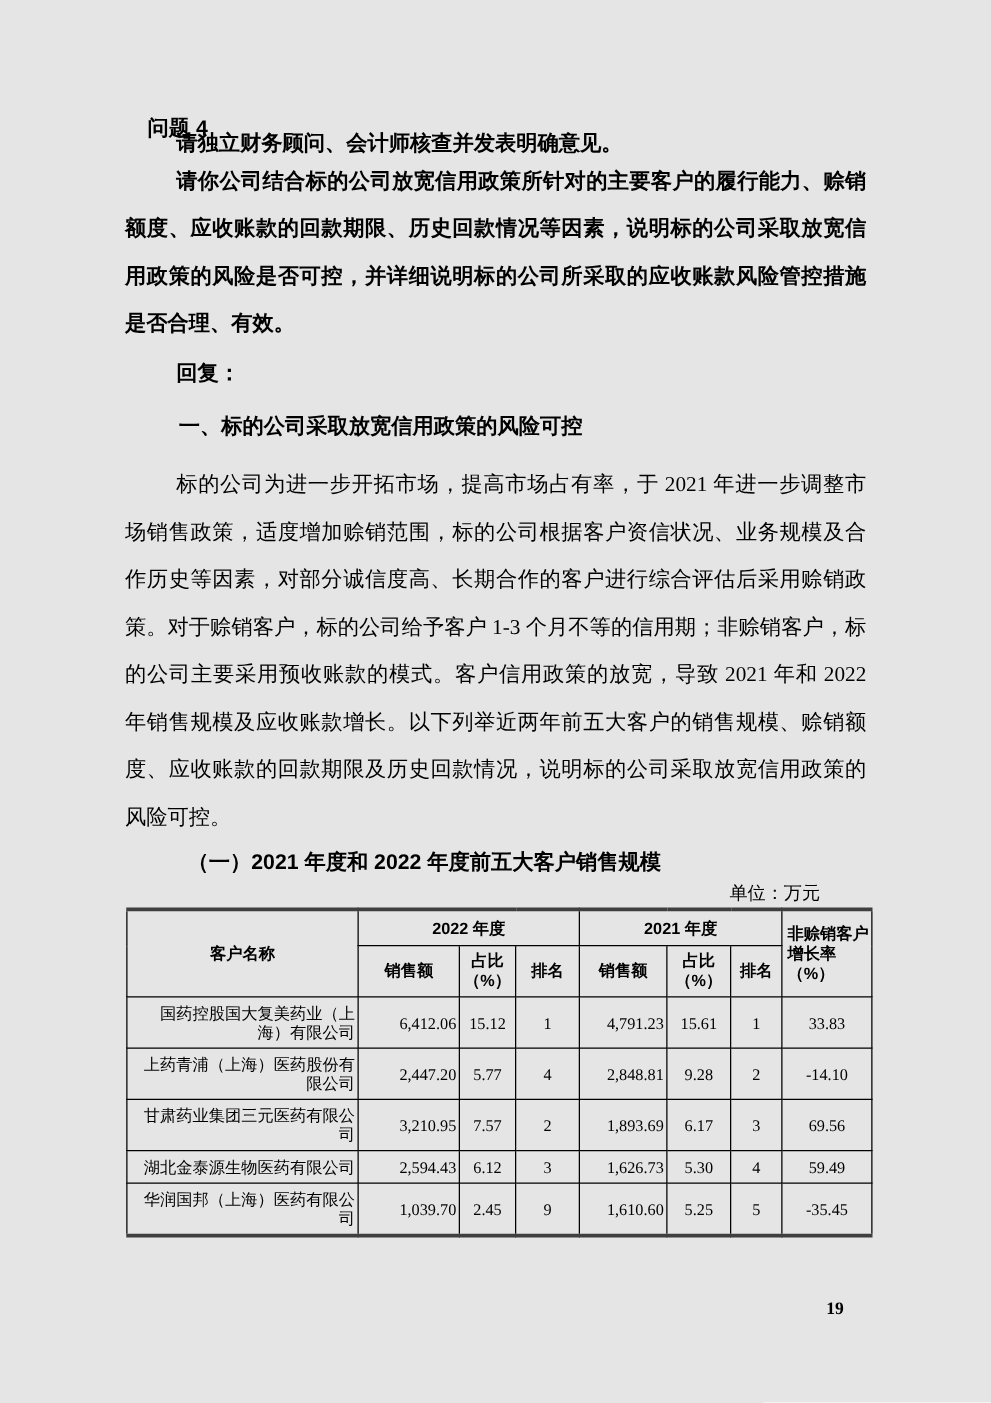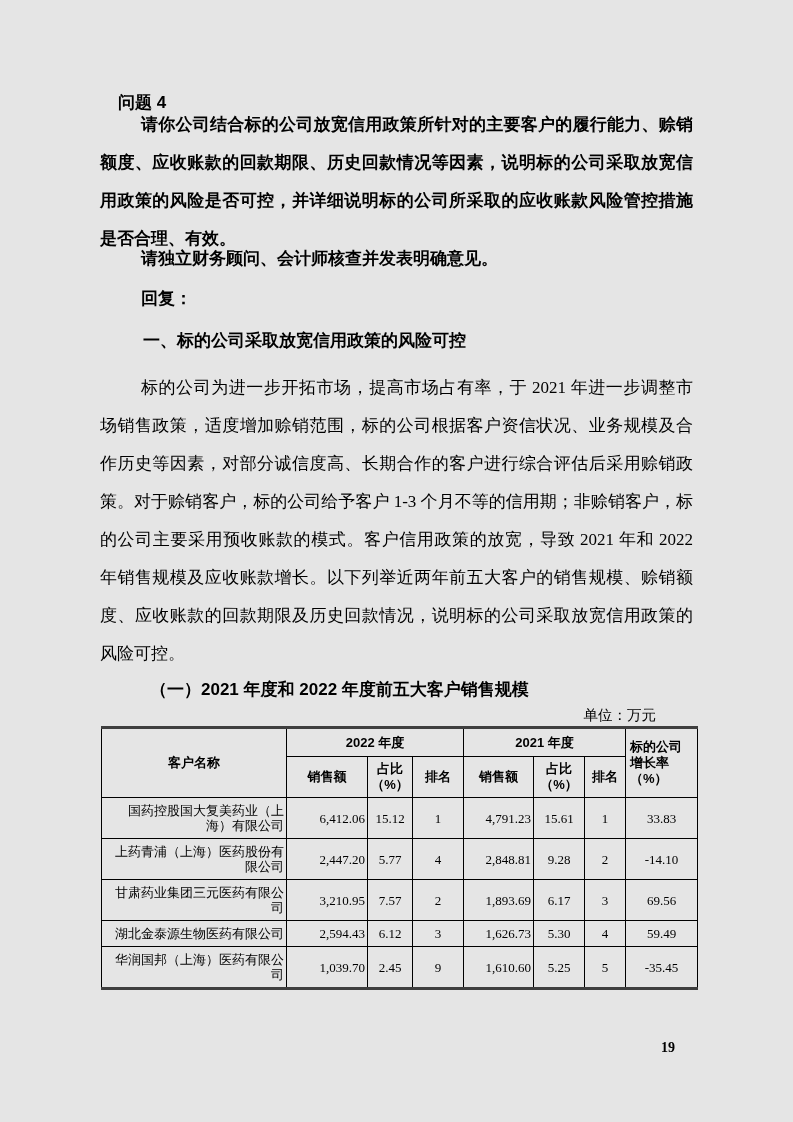--- a/index.html
+++ b/index.html
@@ -134,23 +134,23 @@
   }
 </style>
 </head>
 <body>
 
 <div class="page">
 
   <h3 class="q-title">问题 4</h3>
 
 
+  <p class="bold-para p3">请独立财务顾问、会计师核查并发表明确意见。</p>
+
   <p class="bold-para p2">请你公司结合标的公司放宽信用政策所针对的主要客户的履行能力、赊销额度、应收账款的回款期限、历史回款情况等因素，说明标的公司采取放宽信用政策的风险是否可控，并详细说明标的公司所采取的应收账款风险管控措施是否合理、有效。</p>
-
-  <p class="bold-para p3">请独立财务顾问、会计师核查并发表明确意见。</p>
 
   <p class="reply-label">回复：</p>
 
   <h4 class="section-heading">一、标的公司采取放宽信用政策的风险可控</h4>
 
   <p class="body-para">标的公司为进一步开拓市场，提高市场占有率，于 2021 年进一步调整市场销售政策，适度增加赊销范围，标的公司根据客户资信状况、业务规模及合作历史等因素，对部分诚信度高、长期合作的客户进行综合评估后采用赊销政策。对于赊销客户，标的公司给予客户 1-3 个月不等的信用期；非赊销客户，标的公司主要采用预收账款的模式。客户信用政策的放宽，导致 2021 年和 2022 年销售规模及应收账款增长。以下列举近两年前五大客户的销售规模、赊销额度、应收账款的回款期限及历史回款情况，说明标的公司采取放宽信用政策的风险可控。</p>
 
   <h5 class="subsection-heading">（一）2021 年度和 2022 年度前五大客户销售规模</h5>
 
   <div class="unit-row">单位：万元</div>
@@ -164,21 +164,21 @@
       <col style="width:70px">
       <col style="width:51px">
       <col style="width:41px">
       <col style="width:72px">
     </colgroup>
     <thead>
       <tr class="hrow1">
         <th rowspan="2">客户名称</th>
         <th colspan="3">2022 年度</th>
         <th colspan="3">2021 年度</th>
-        <th rowspan="2" class="th-growth">标的公司
+        <th rowspan="2" class="th-growth">非赊销客户
 增长率（%）</th>
       </tr>
       <tr class="hrow2">
         <th>销售额</th>
         <th>占比
 （%）</th>
         <th>排名</th>
         <th>销售额</th>
         <th>占比
 （%）</th>

